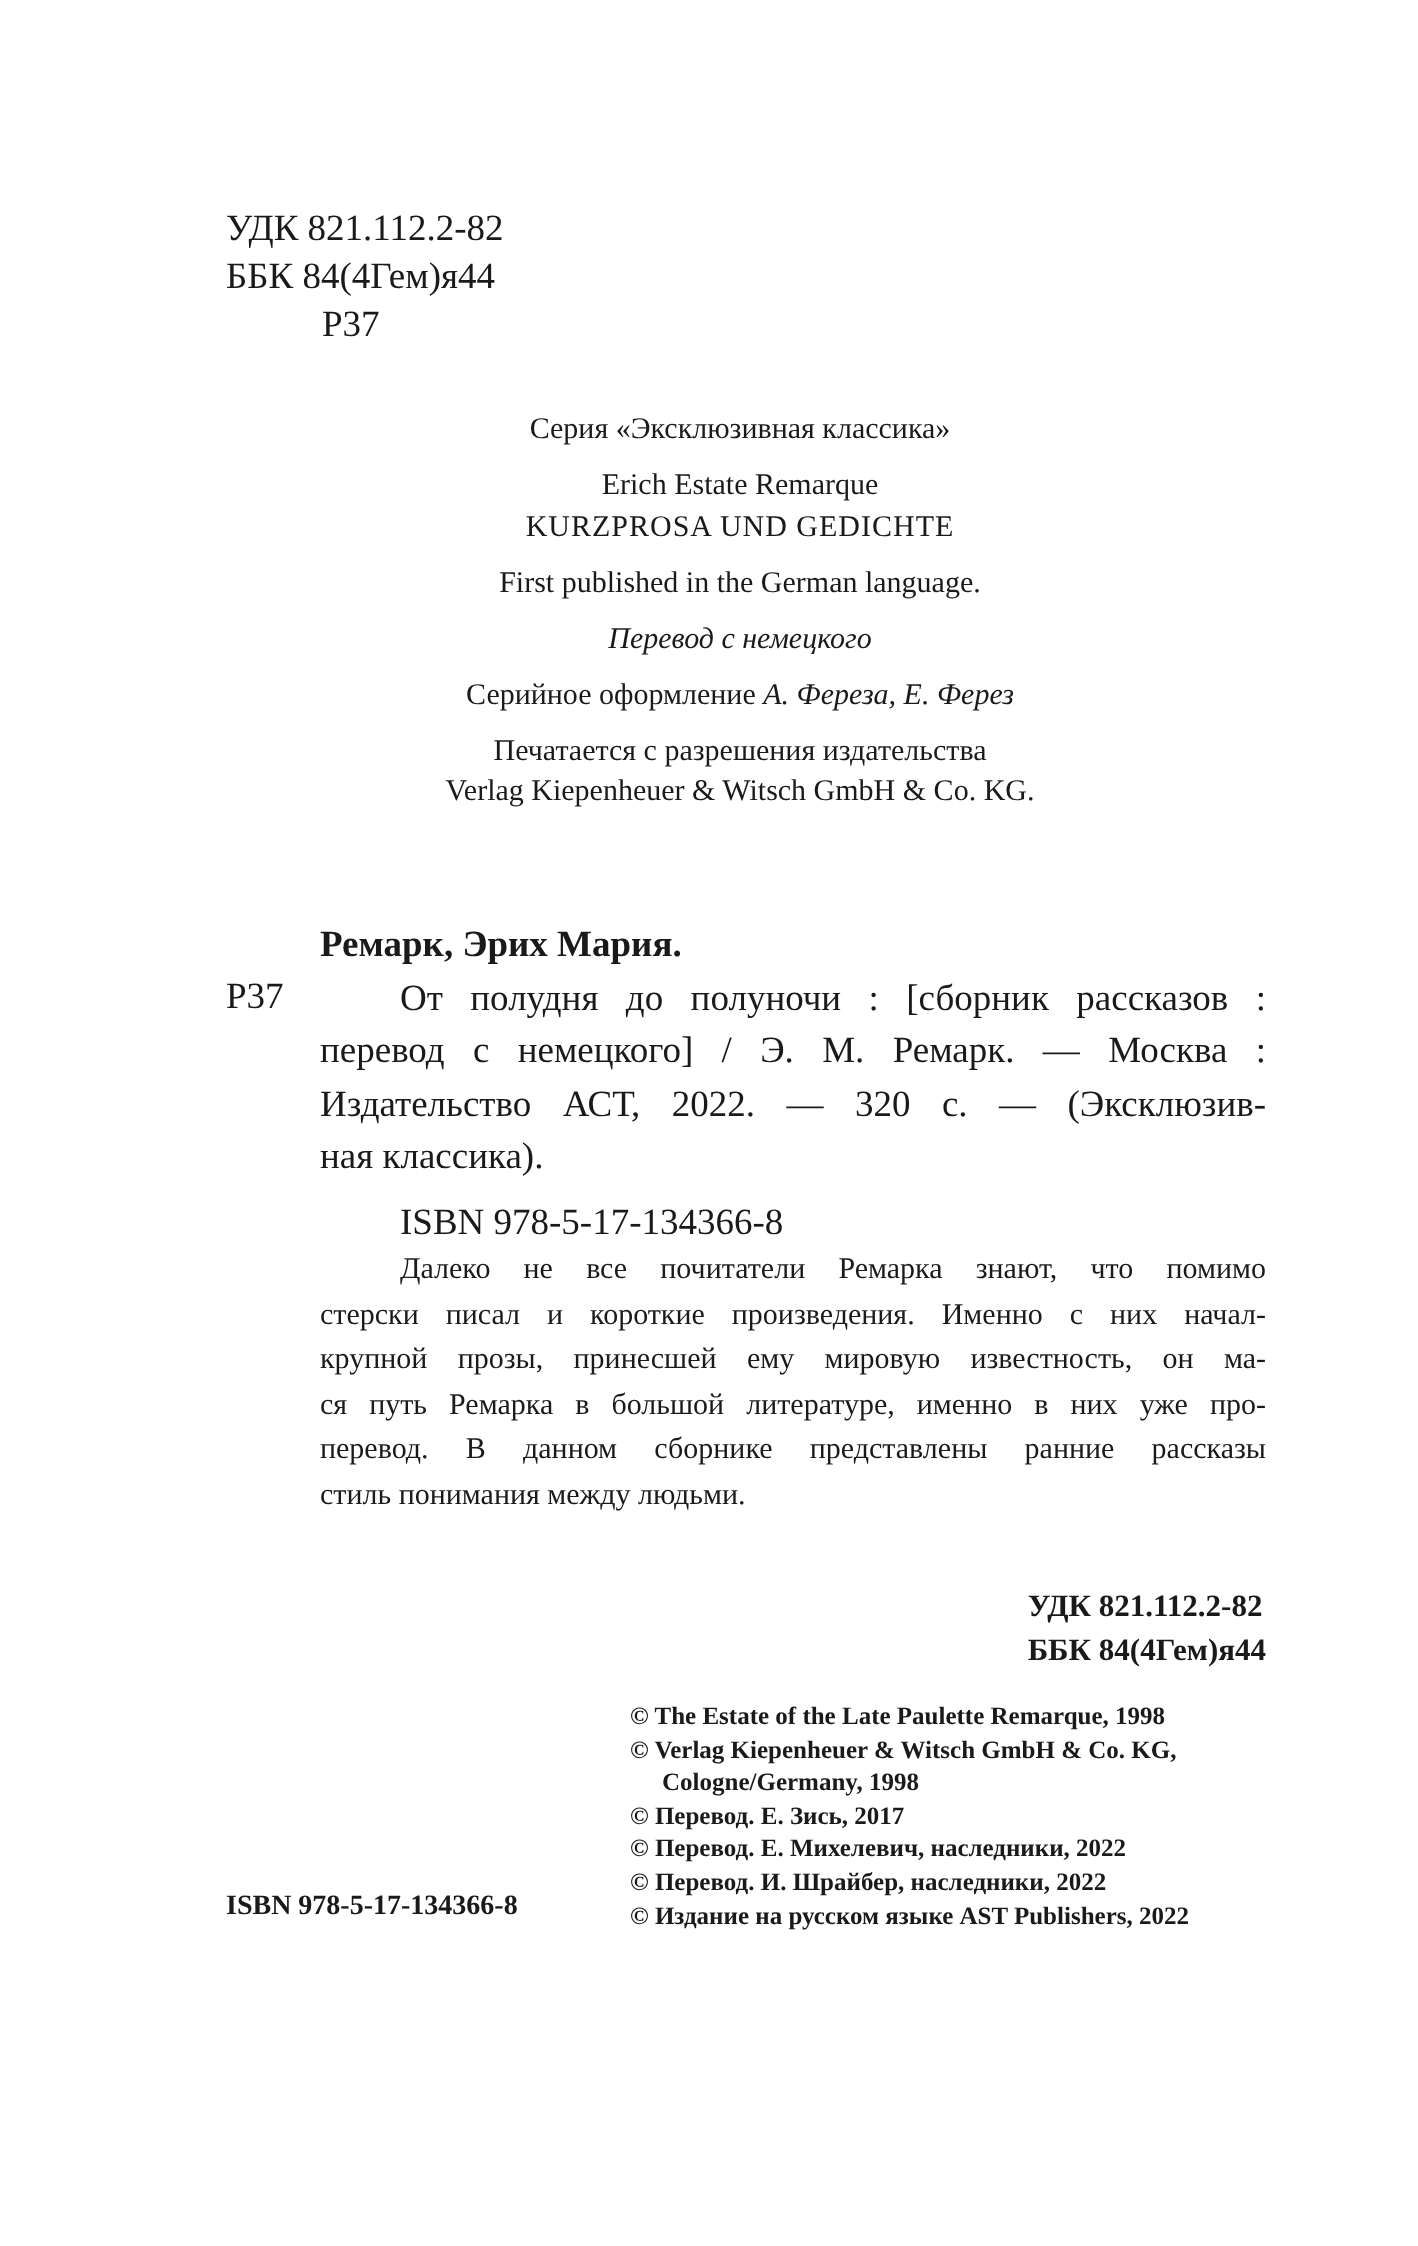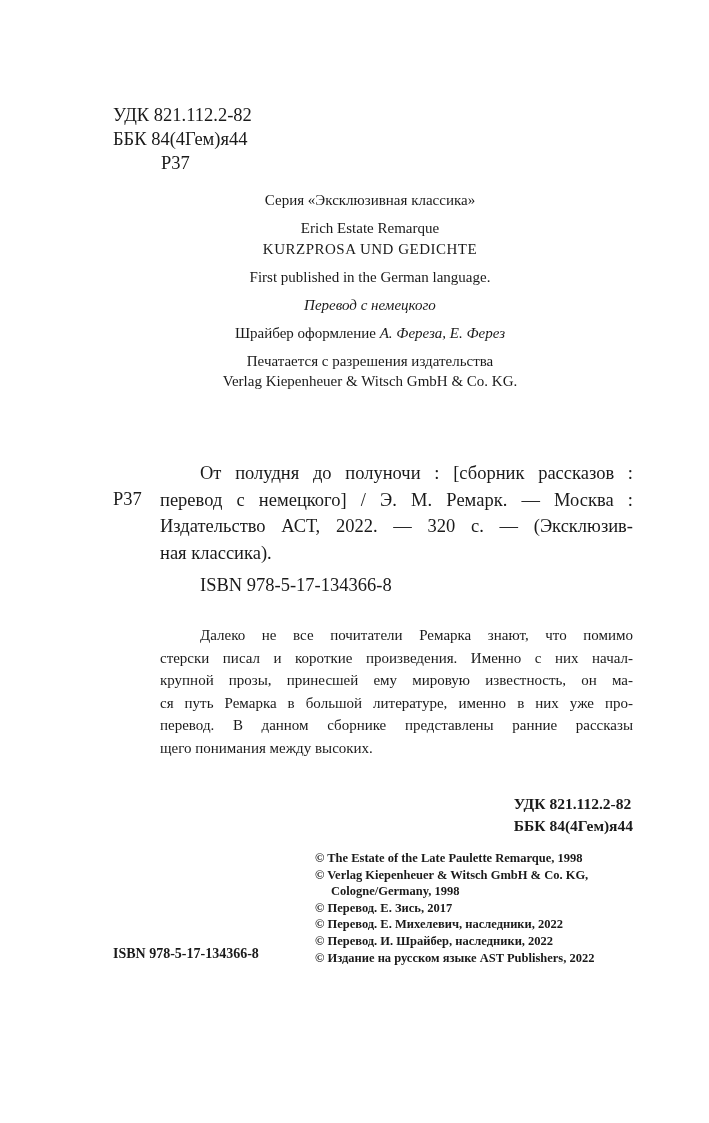--- a/index.html
+++ b/index.html
@@ -32,48 +32,49 @@
   </style>
 </head>
 <body>
 
 <div class="abs udk-top">
   <div>УДК 821.112.2-82</div>
   <div>ББК 84(4Гем)я44</div>
   <div class="p37-top">Р37</div>
 </div>
 
-<div class="center-block" style="top:190px;">
+<div class="center-block" style="top:205px;">
   <div class="ln">Серия «Эксклюзивная классика»</div>
   <div class="ln" style="margin-top:8px;">Erich Estate Remarque</div>
   <div class="ln kurz" style="margin-top:1px;">KURZPROSA UND GEDICHTE</div>
   <div class="ln" style="margin-top:8px;">First published in the German language.</div>
   <div class="ln ital" style="margin-top:8px;">Перевод с немецкого</div>
-  <div class="ln" style="margin-top:8px;"><span>Шрайбер оформление </span><span class="ital">А. Фереза, Е. Ферез</span></div>
+  <div class="ln" style="margin-top:8px;"><span>Серийное оформление </span><span class="ital">А. Фереза, Е. Ферез</span></div>
   <div class="ln" style="margin-top:8px;">Печатается с разрешения издательства</div>
   <div class="ln">Verlag Kiepenheuer &amp; Witsch GmbH &amp; Co. KG.</div>
 </div>
 
 <div class="p37-side">Р37</div>
 
 <div class="entry" style="top:460px;">
+  <div class="entry-head">Ремарк, Эрих Мария.</div>
   <div class="indent">От полудня до полуночи : [сборник  рассказов :</div>
   <div style="text-align:justify;text-align-last:justify;">перевод с немецкого] / Э. М. Ремарк. — Москва :</div>
   <div style="text-align:justify;text-align-last:justify;">Издательство АСТ, 2022. — 320 с. — (Эксклюзив-</div>
   <div>ная классика).</div>
   <div class="isbn-main">ISBN 978-5-17-134366-8</div>
 </div>
 
 <div class="annot">
   <div class="line first">Далеко не все почитатели Ремарка знают, что помимо</div>
   <div class="line">стерски писал и короткие произведения. Именно с них начал-</div>
   <div class="line">крупной прозы, принесшей ему мировую известность, он ма-</div>
   <div class="line">ся путь Ремарка в большой литературе, именно в них уже про-</div>
   <div class="line">перевод.  В данном сборнике представлены ранние рассказы</div>
-  <div class="line last">щего понимания между высоких.</div>
+  <div class="line last">стиль понимания между людьми.</div>
 </div>
 
 <div class="udk-bold">
   <div>УДК 821.112.2-82</div>
   <div>ББК 84(4Гем)я44</div>
 </div>
 
 <div class="copyrights">
   <div>© The Estate of the Late Paulette Remarque, 1998</div>
   <div>© Verlag Kiepenheuer &amp; Witsch GmbH &amp; Co. KG,</div>

